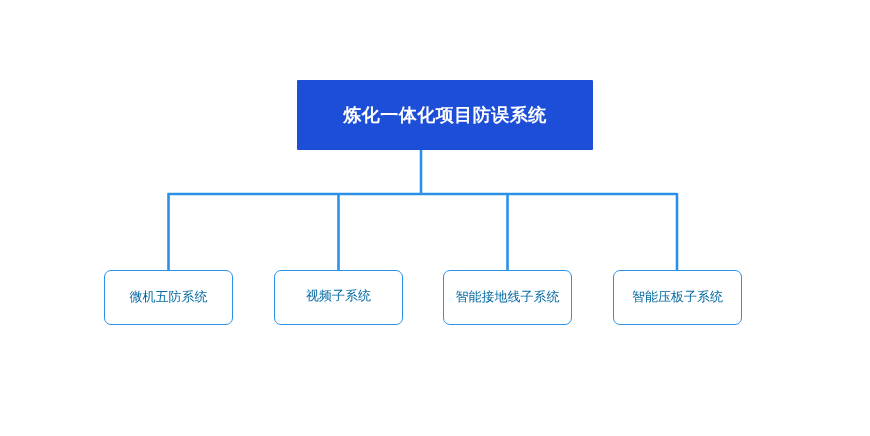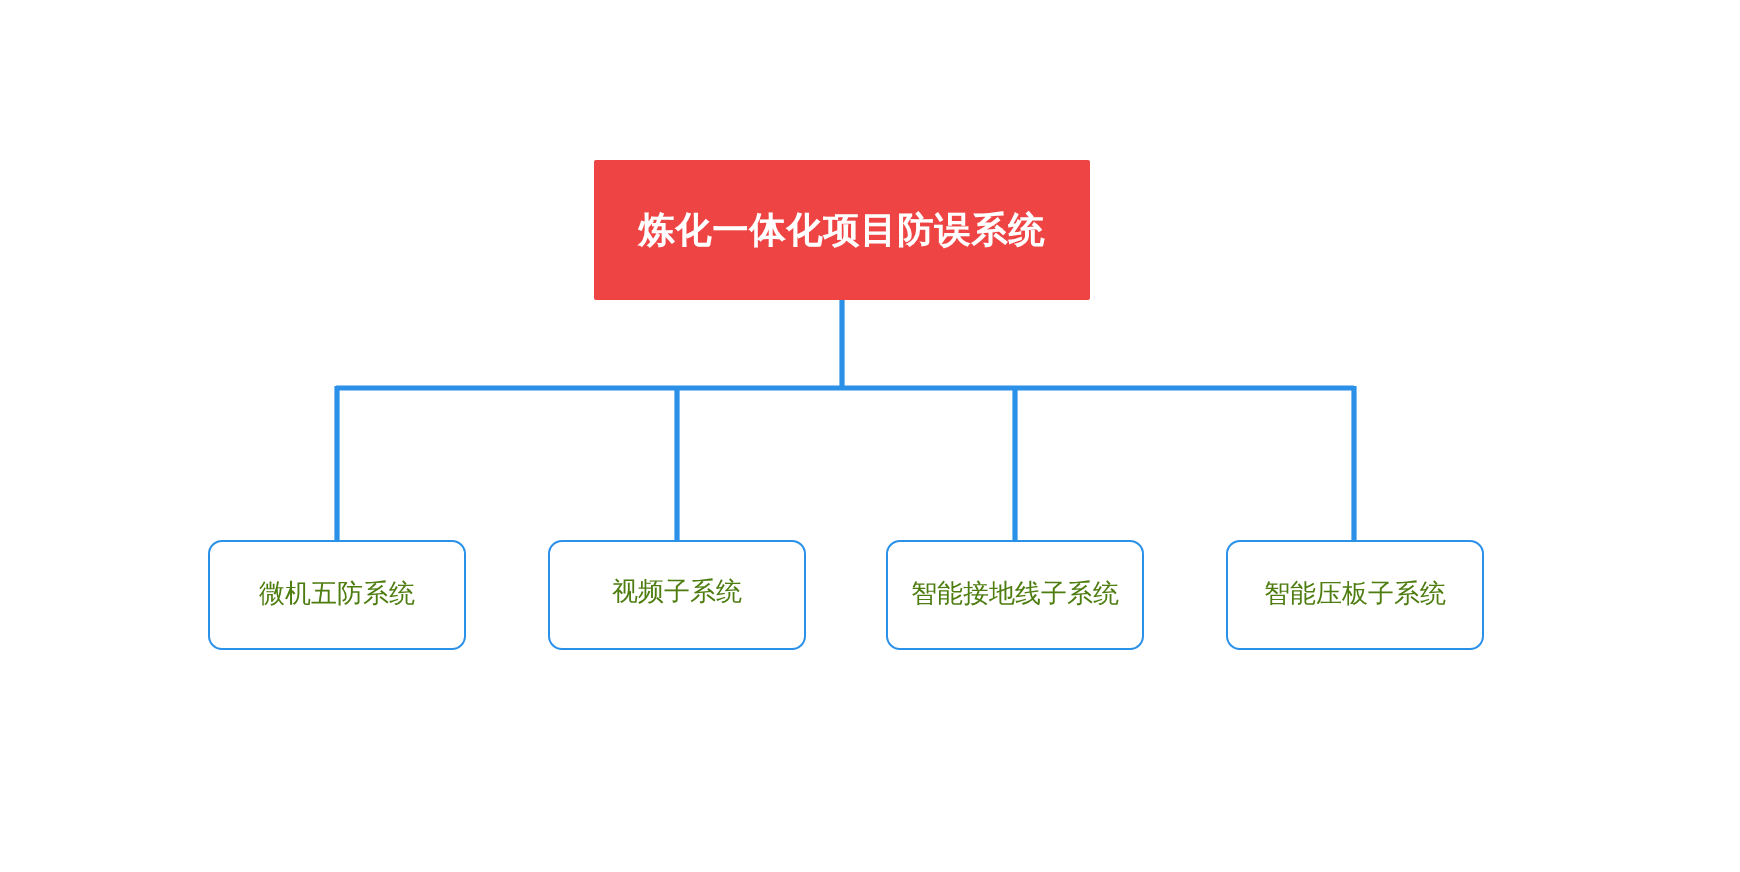--- a/index.html
+++ b/index.html
@@ -31,37 +31,37 @@
     position: absolute;
     box-sizing: border-box;
     display: flex;
     align-items: center;
     justify-content: center;
     text-align: center;
   }
   .node-root {
     left: 297px;
     top: 80px;
-    width: 248px;
+    width: 296px;
     height: 70px;
-    background: #ef4444;
+    background: #1d4ed8;
     color: #ffffff;
     font-size: 18px;
     font-weight: bold;
     letter-spacing: 0.5px;
     border-radius: 1px;
   }
   .node-child {
     top: 270px;
     width: 129px;
     height: 55px;
     background: #ffffff;
     border: 1.6px solid #2b90e8;
     border-radius: 7px;
-    color: #4d7c0f;
+    color: #0369a1;
     font-size: 13px;
     font-weight: normal;
   }
   .child-1 { left: 104px; }
   .child-2 { left: 274px; font-family: Liberation Mono, monospace; }
   .child-3 { left: 443px; }
   .child-4 { left: 613px; }
   .node-label {
     display: block;
     line-height: 1.25;

